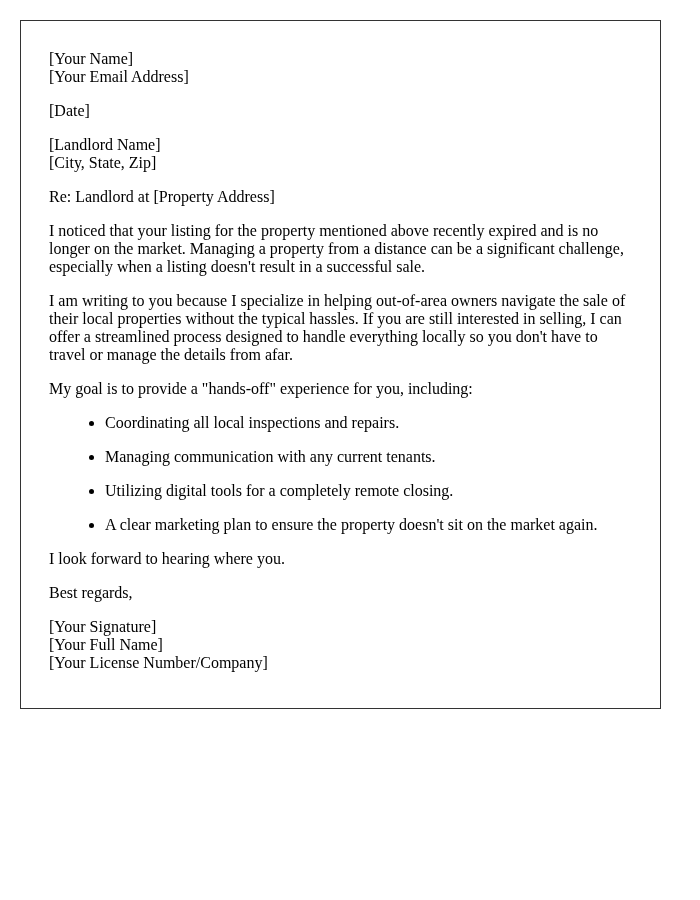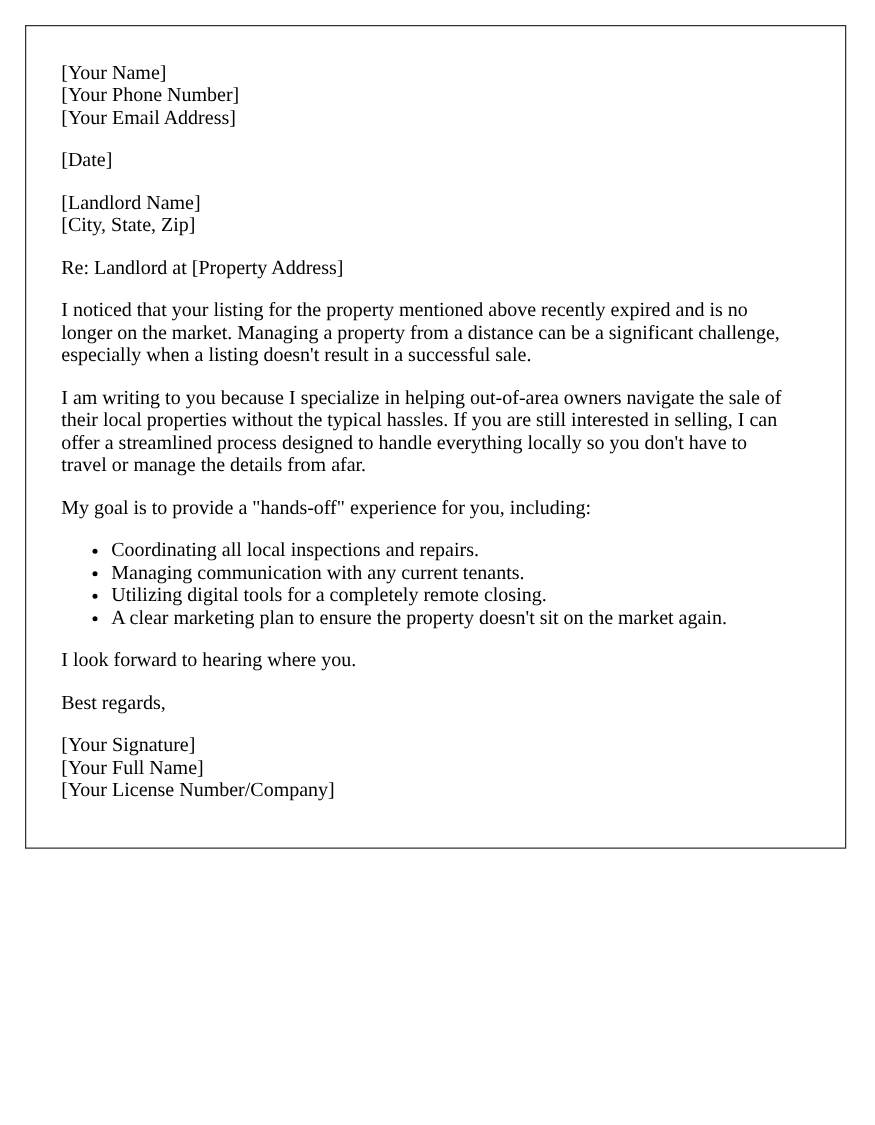--- a/index.html
+++ b/index.html
@@ -14,52 +14,51 @@
       font-family: "Liberation Serif", serif;
       font-size: 16px;
       line-height: 18px;
       color: #000000;
     }
     .letter {
       position: absolute;
       left: 20px;
       top: 20px;
       width: 583px;
-      padding: 29px 44px 20px 28px;
+      padding: 29px 28px 20px 28px;
       border: 1px solid #333333;
       box-sizing: content-box;
     }
     .block {
       margin: 0 0 16px 0;
     }
     .block .line {
       display: block;
     }
     p {
       margin: 0 0 16px 0;
     }
     ul {
       margin: 0 0 16px 0;
       padding-left: 40px;
     }
     ul li {
-      margin: 0;
+      margin: 16px;
     }
     .signature {
       margin: 12px 0 16px 0;
     }
   </style>
 </head>
 <body>
 
 <div class="letter">
 
   <div class="block">
     <span class="line">[Your Name]</span>
-    <span class="line">[Your Phone Number]</span>
     <span class="line">[Your Email Address]</span>
   </div>
 
   <p>[Date]</p>
 
   <div class="block">
     <span class="line">[Landlord Name]</span>
     <span class="line">[City, State, Zip]</span>
   </div>
 

